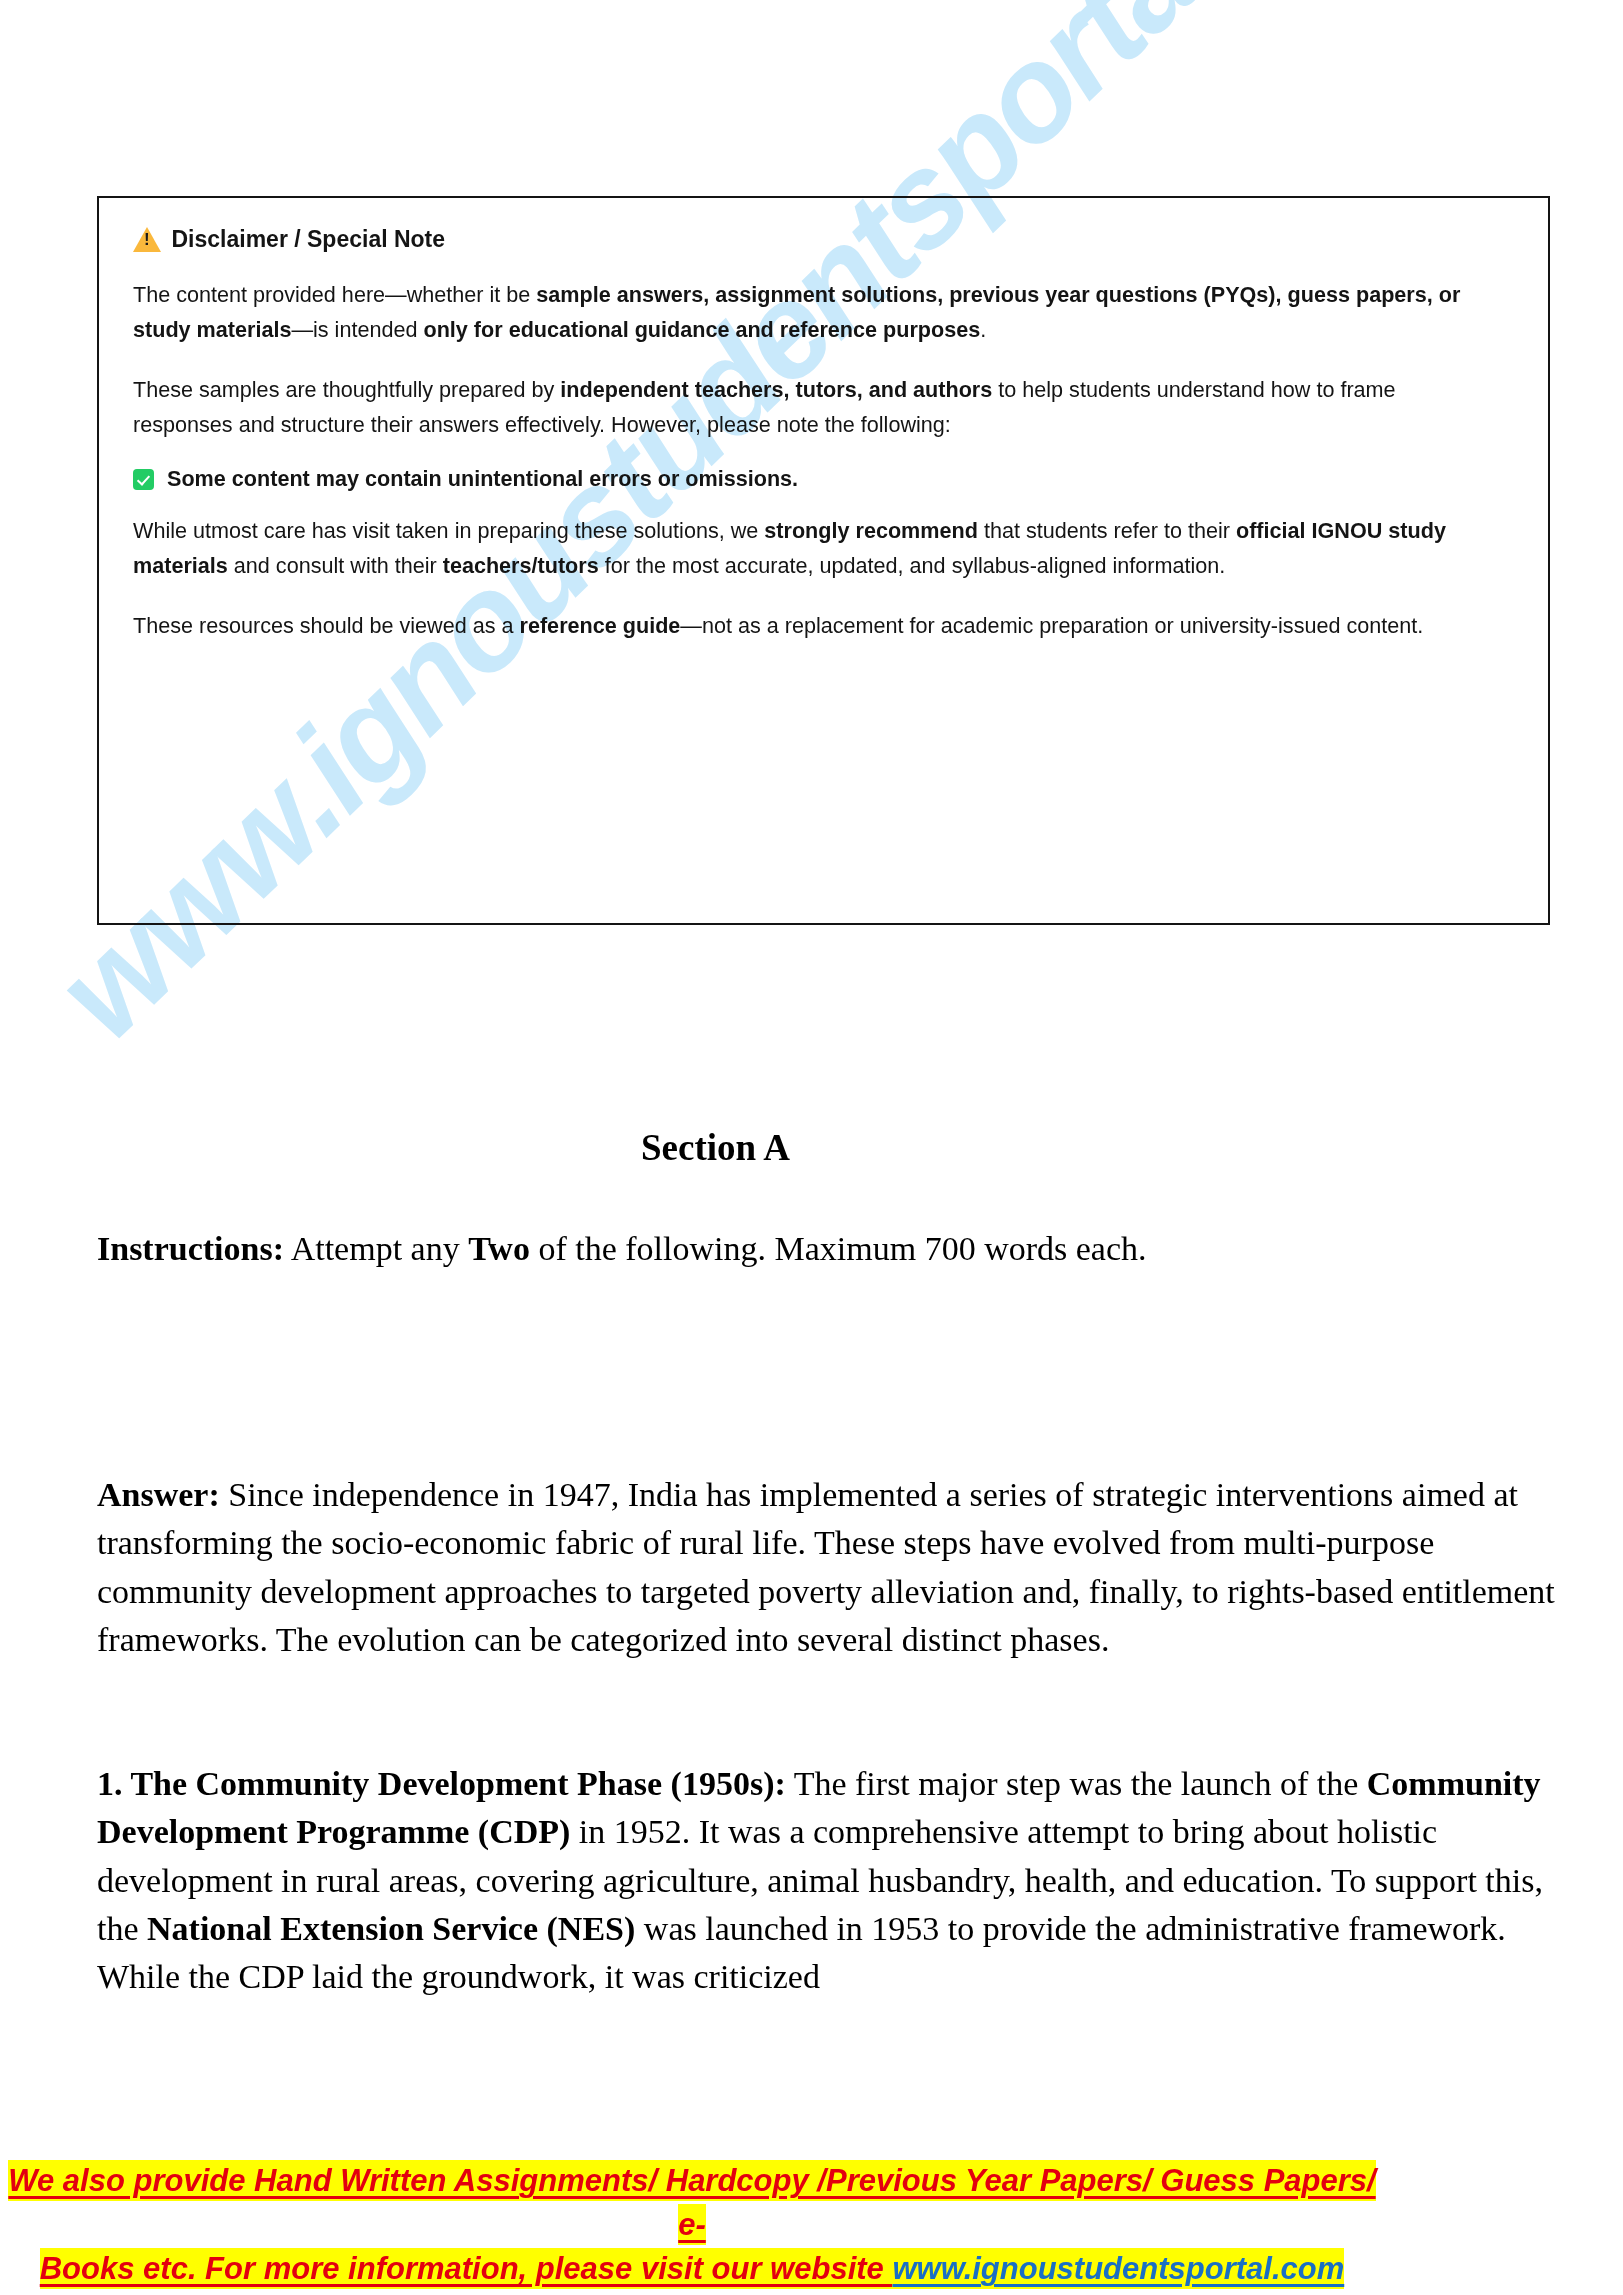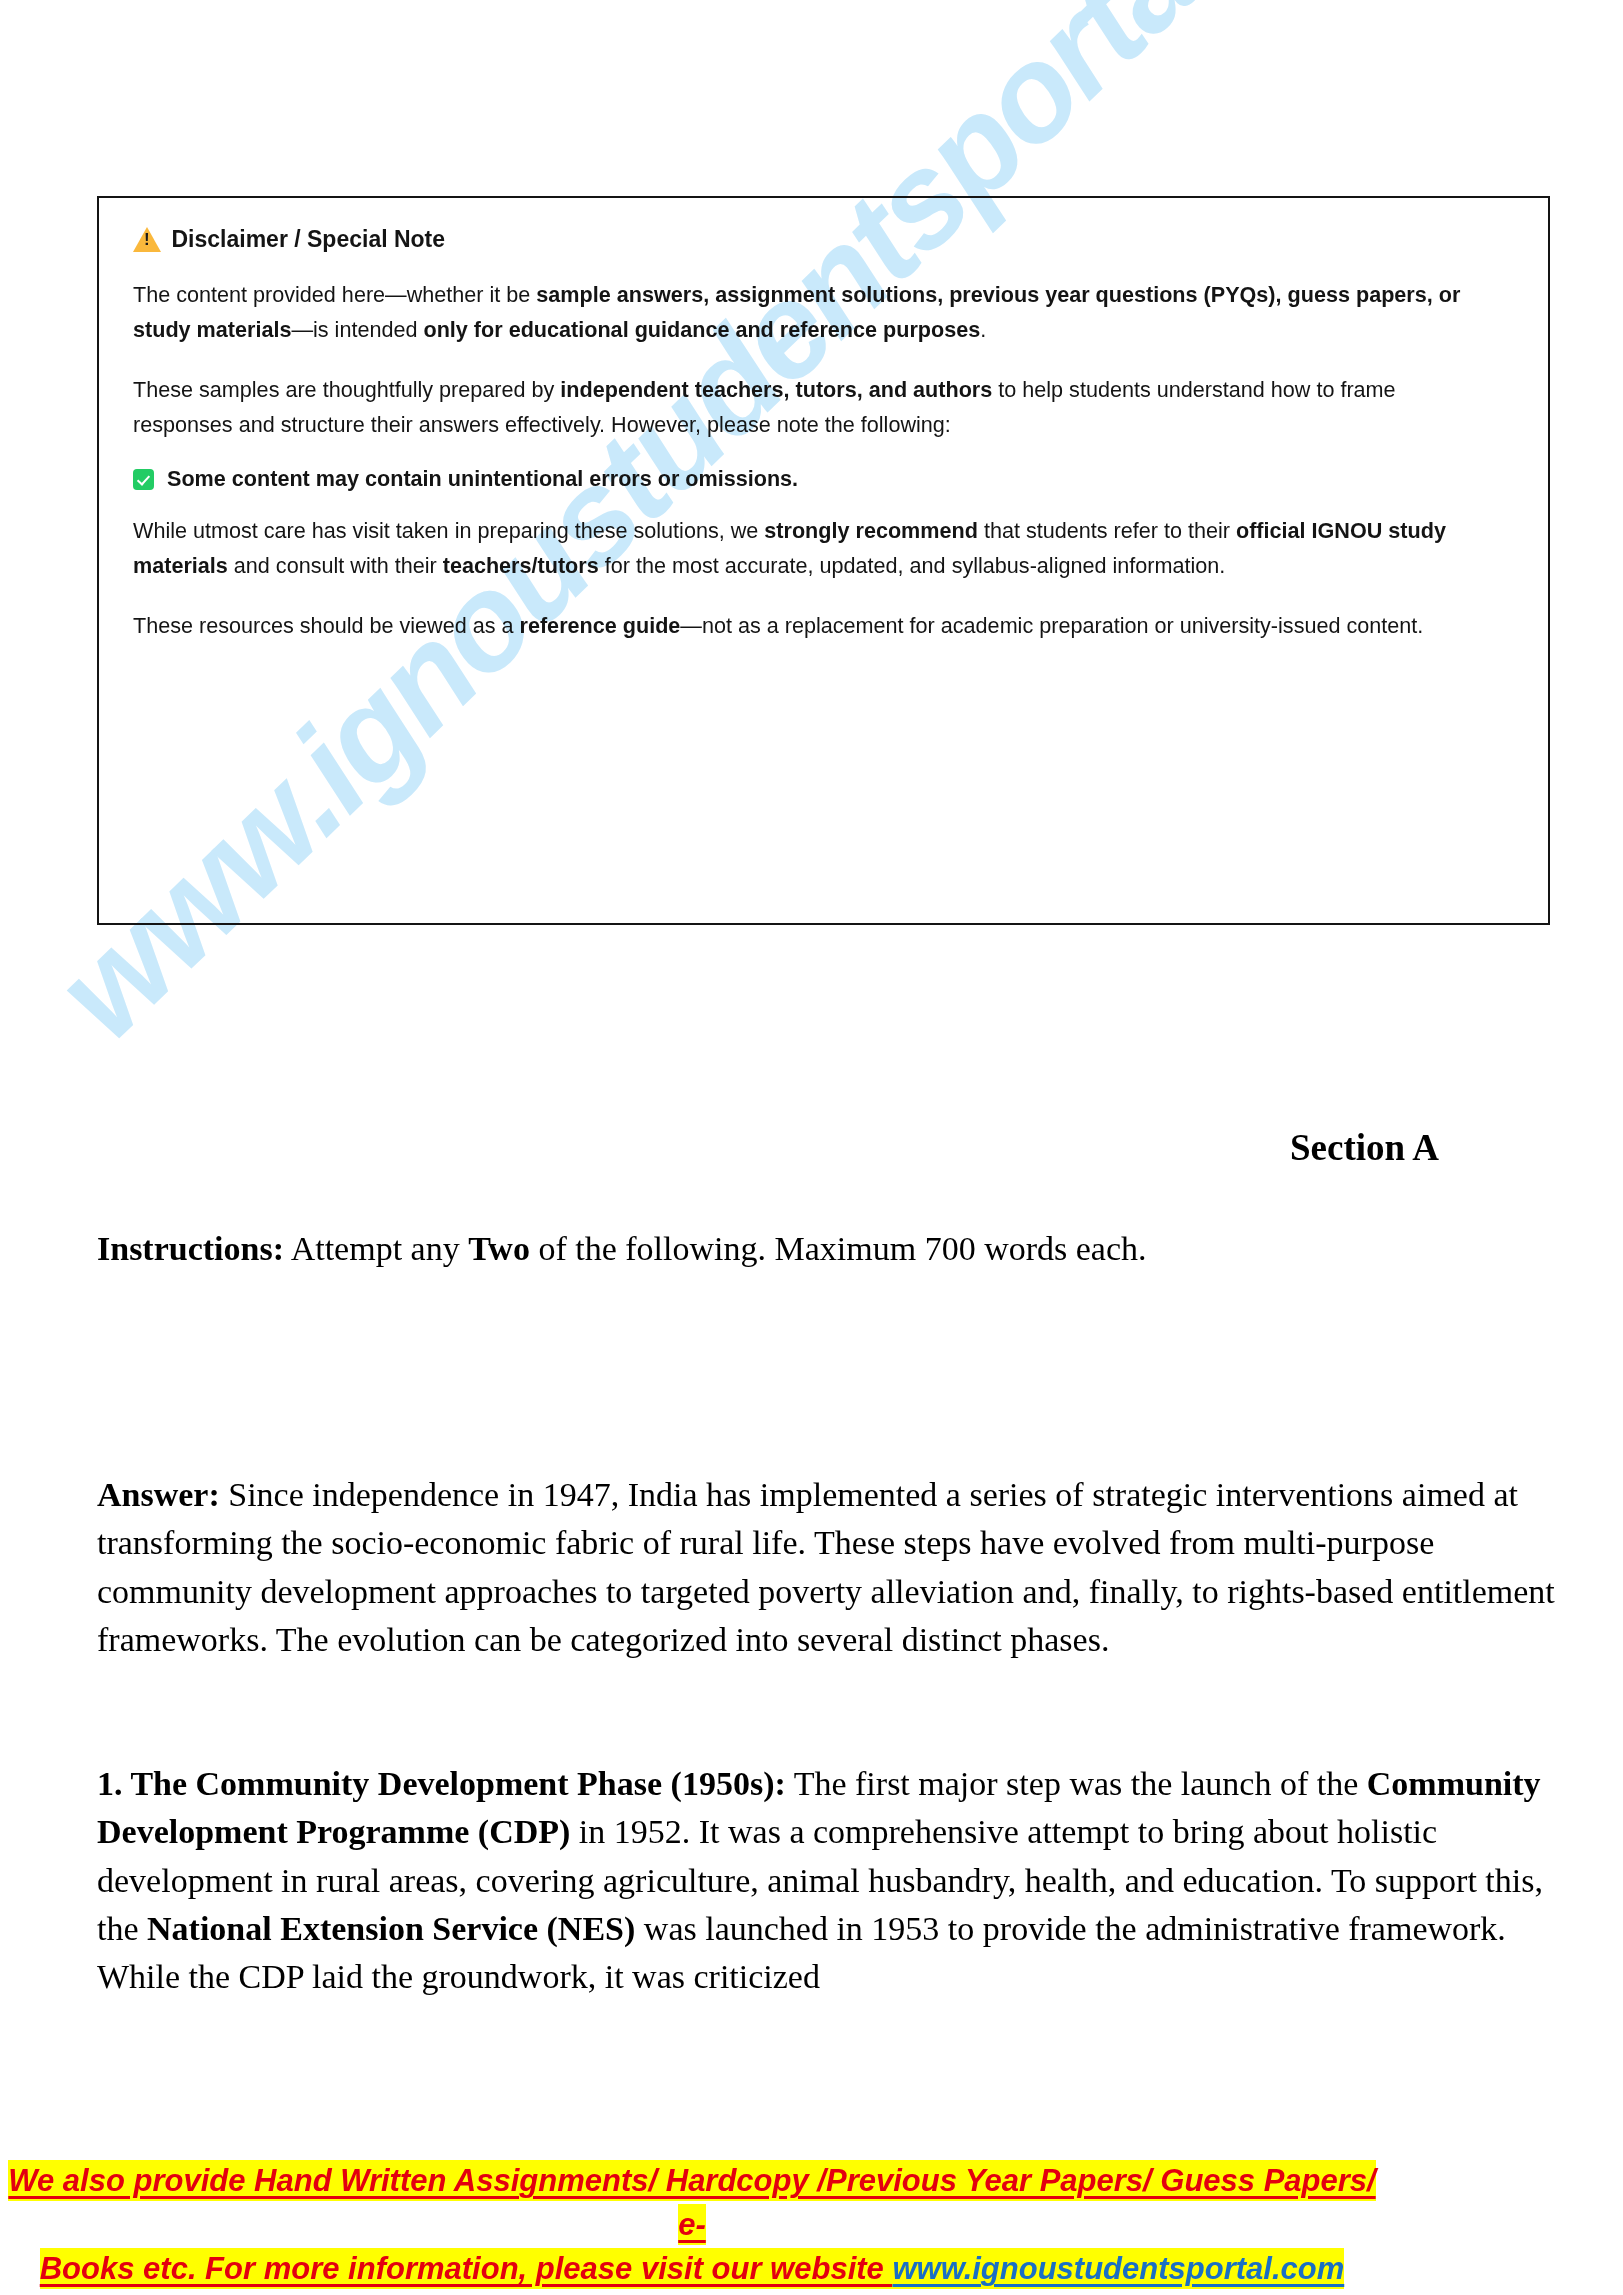--- a/index.html
+++ b/index.html
@@ -161,23 +161,23 @@
     display: block;
     border-radius: 1.3px;
   }
   .bk-green { left: 0;  top: 0.7px;  width: 9.8px; height: 20px; background: #45c022; }
   .bk-red   { left: 7.9px; top: 3.3px; width: 8.5px; height: 19px; background: #d81b4a; }
   .bk-blue  { left: 15px; top: 5.9px; width: 8.5px; height: 17.7px; background: #0aa3ef; }
 
   
   .section-heading {
     position: absolute;
-    left: 16px;
+    left: 4px;
     width: 1423px;
-    text-align: right;
+    text-align: center;
     font-family: "Liberation Serif", serif;
     font-weight: 700;
     font-size: 37px;
     color: #000000;
   }
   .doc-para {
     position: absolute;
     left: 97px;
     width: 1461px;
     font-family: "Liberation Serif", serif;

